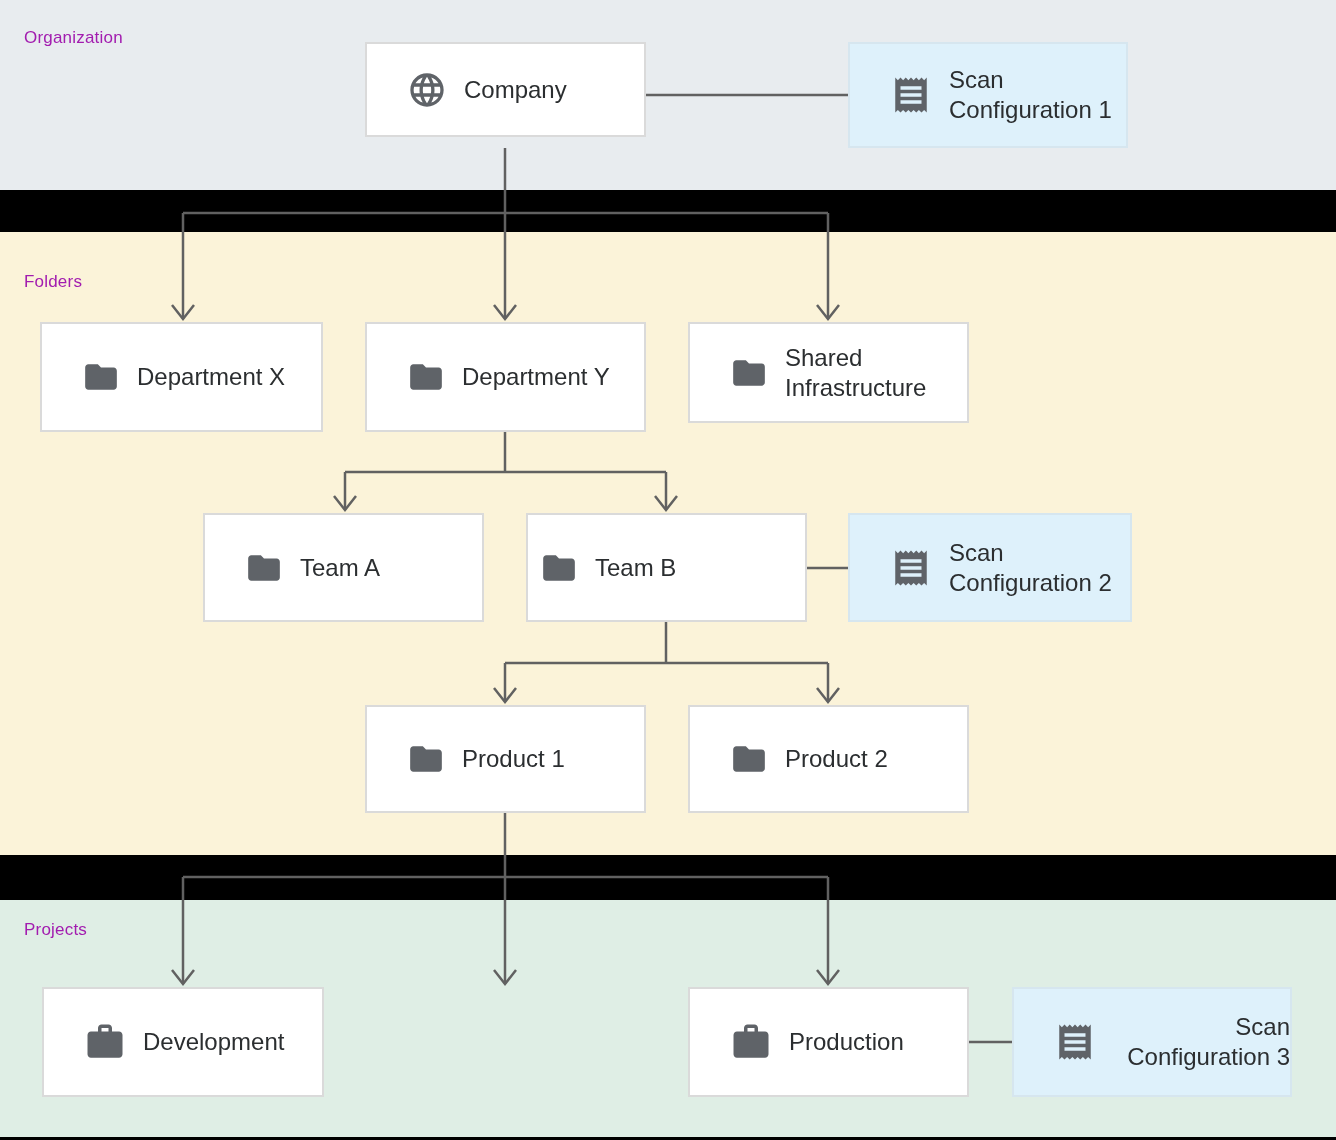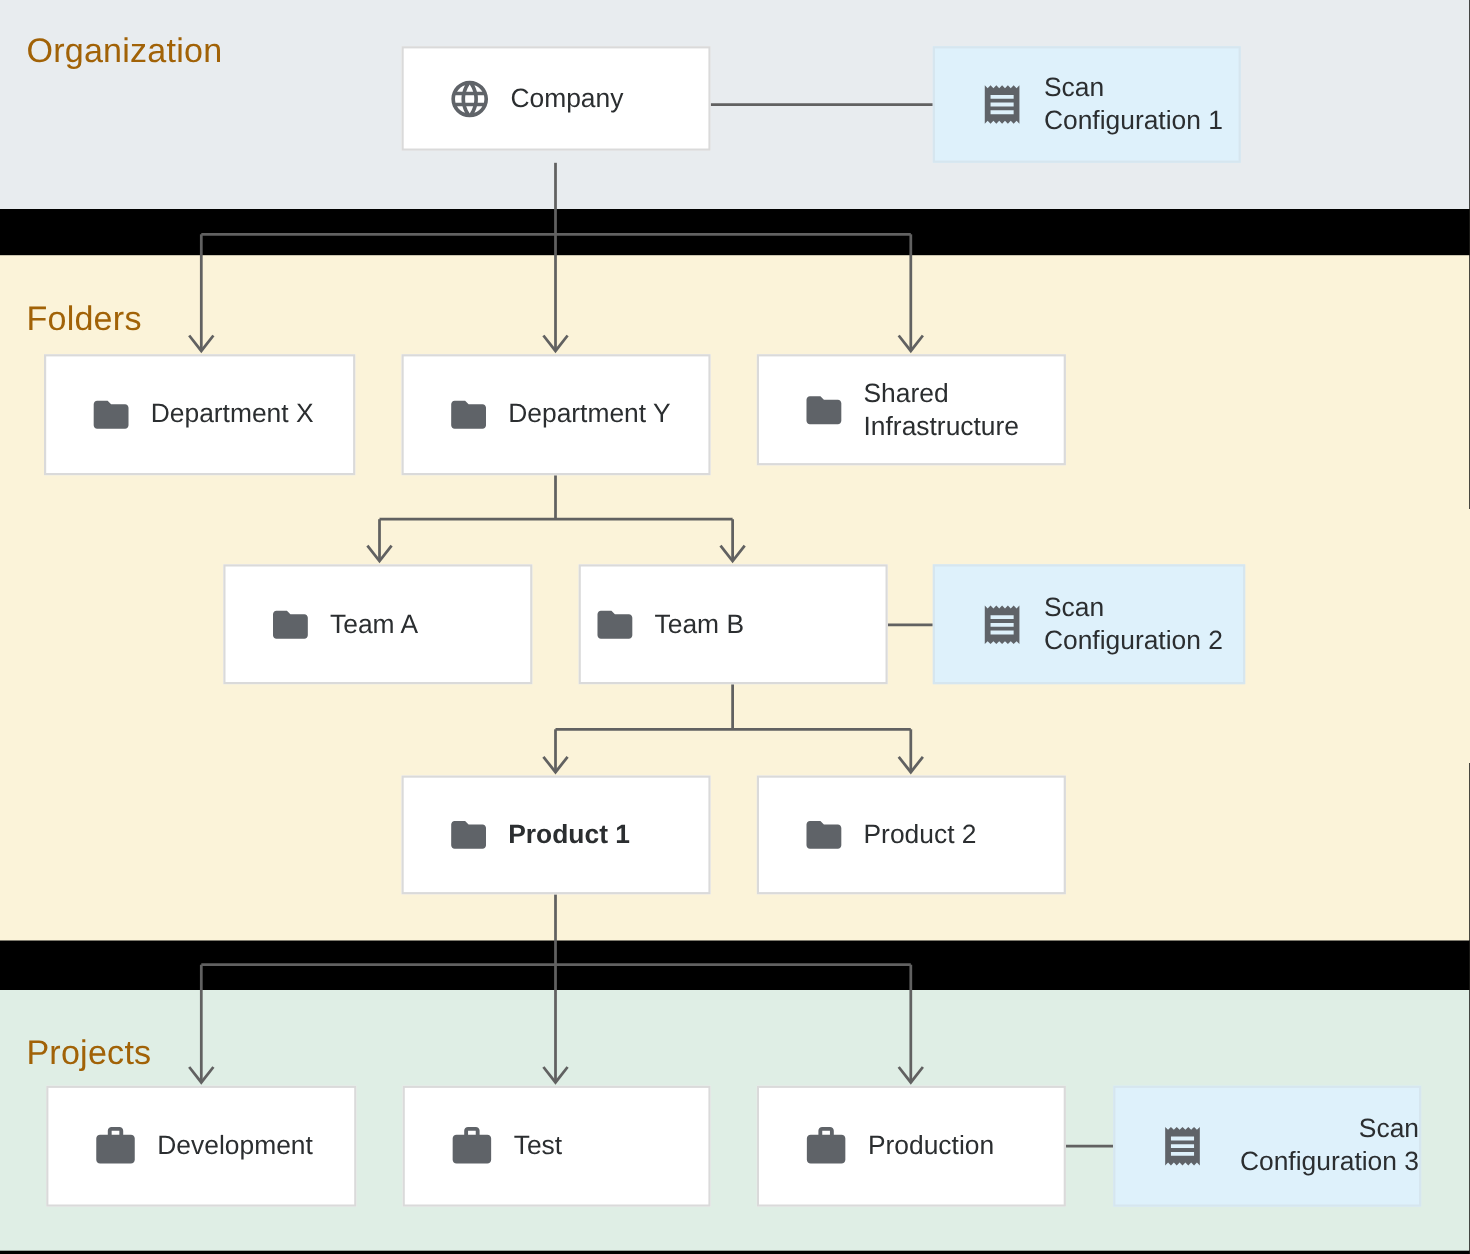--- a/index.html
+++ b/index.html
@@ -5,25 +5,25 @@
   html,body{margin:0;padding:0;background:#000;}
   #stage{
     position:relative;width:1336px;height:1140px;background:#000;overflow:hidden;
     font-family:"Liberation Sans","DejaVu Sans",sans-serif;
   }
   .band{position:absolute;left:0;width:1336px;}
   #band-organization{top:0;height:190px;background:#e8ecef;}
   #band-folders{top:232px;height:623px;background:#fbf3d9;}
   #band-projects{top:900px;height:237px;background:#dfeee5;}
   .band-label{
-    position:absolute;left:24px;font-size:31px;color:#a16207;letter-spacing:.2px;
+    position:absolute;left:24px;font-size:17px;color:#a21caf;letter-spacing:.2px;
   }
   #band-organization .band-label{top:28px;}
   #band-folders .band-label{top:40px;}
-  #band-projects .band-label{top:39px;text-align:center;}
+  #band-projects .band-label{top:20px;text-align:center;}
 
   #wires{position:absolute;left:0;top:0;z-index:1;}
 
   .node{
     position:absolute;display:flex;align-items:center;box-sizing:border-box;
     background:#fff;border:2px solid #dadada;padding-left:40px;z-index:2;
   }
   .node .icon{flex:0 0 auto;display:flex;align-items:center;}
   .node .icon svg{display:block;}
   .node .label{
@@ -34,21 +34,21 @@
   
   #n-company{left:365px;top:42px;width:281px;height:95px;}
   #n-scan1{left:848px;top:42px;width:280px;height:106px;}
   
   #n-dept-x{left:40px;top:322px;width:283px;height:110px;}
   #n-dept-y{left:365px;top:322px;width:281px;height:110px;}
   #n-shared{left:688px;top:322px;width:281px;height:101px;}
   #n-team-a{left:203px;top:513px;width:281px;height:109px;text-align:right;}
   #n-team-b{left:526px;top:513px;width:281px;height:109px;padding-left:12px;}
   #n-scan2{left:848px;top:513px;width:284px;height:109px;}
-  #n-product-1{left:365px;top:705px;width:281px;height:108px;font-weight:bold;}
+  #n-product-1{left:365px;top:705px;width:281px;height:108px;}
   #n-product-2{left:688px;top:705px;width:281px;height:108px;}
   
   #n-development{left:42px;top:987px;width:282px;height:110px;}
   #n-test{left:366px;top:987px;width:280px;height:110px;}
   #n-production{left:688px;top:987px;width:281px;height:110px;padding-left:40px;}
   #n-scan3{left:1012px;top:987px;width:280px;height:110px;text-align:right;}
 </style>
 </head>
 <body>
 
@@ -195,35 +195,27 @@
 
   <div class="node" id="n-development">
     <span class="icon">
       <svg width="42" height="42" viewBox="0 0 24 24" fill="#5f6368">
           <path d="M20 6h-4V4c0-1.11-.89-2-2-2h-4c-1.11 0-2 .89-2 2v2H4c-1.11 0-1.99.89-1.99 2L2 19c0 1.11.89 2 2 2h16c1.11 0 2-.89 2-2V8c0-1.11-.89-2-2-2zm-6 0h-4V4h4v2z"></path>
         </svg>
     </span>
     <span class="label">Development</span>
   </div>
 
-  <div class="node" id="n-test">
+
+  <div class="node" id="n-production">
     <span class="icon">
       <svg width="42" height="42" viewBox="0 0 24 24" fill="#5f6368">
           <path d="M20 6h-4V4c0-1.11-.89-2-2-2h-4c-1.11 0-2 .89-2 2v2H4c-1.11 0-1.99.89-1.99 2L2 19c0 1.11.89 2 2 2h16c1.11 0 2-.89 2-2V8c0-1.11-.89-2-2-2zm-6 0h-4V4h4v2z"></path>
         </svg>
     </span>
-    <span class="label">Test</span>
-  </div>
-
-  <div class="node" id="n-production">
-    <span class="icon">
-      <svg width="42" height="42" viewBox="0 0 24 24" fill="#5f6368">
-          <path d="M20 6h-4V4c0-1.11-.89-2-2-2h-4c-1.11 0-2 .89-2 2v2H4c-1.11 0-1.99.89-1.99 2L2 19c0 1.11.89 2 2 2h16c1.11 0 2-.89 2-2V8c0-1.11-.89-2-2-2zm-6 0h-4V4h4v2z"></path>
-        </svg>
-    </span>
     <span class="label">Production</span>
   </div>
 
   <div class="node scan-config" id="n-scan3">
     <span class="icon">
       <svg width="42" height="42" viewBox="0 0 24 24" fill="#5f6368">
           <path d="M18 17H6v-2h12v2zm0-4H6v-2h12v2zm0-4H6V7h12v2zM3 22l1.5-1.5L6 22l1.5-1.5L9 22l1.5-1.5L12 22l1.5-1.5L15 22l1.5-1.5L18 22l1.5-1.5L21 22V2l-1.5 1.5L18 2l-1.5 1.5L15 2l-1.5 1.5L12 2l-1.5 1.5L9 2 7.5 3.5 6 2 4.5 3.5 3 2v20z"></path>
         </svg>
     </span>
     <span class="label">Scan Configuration 3</span>

